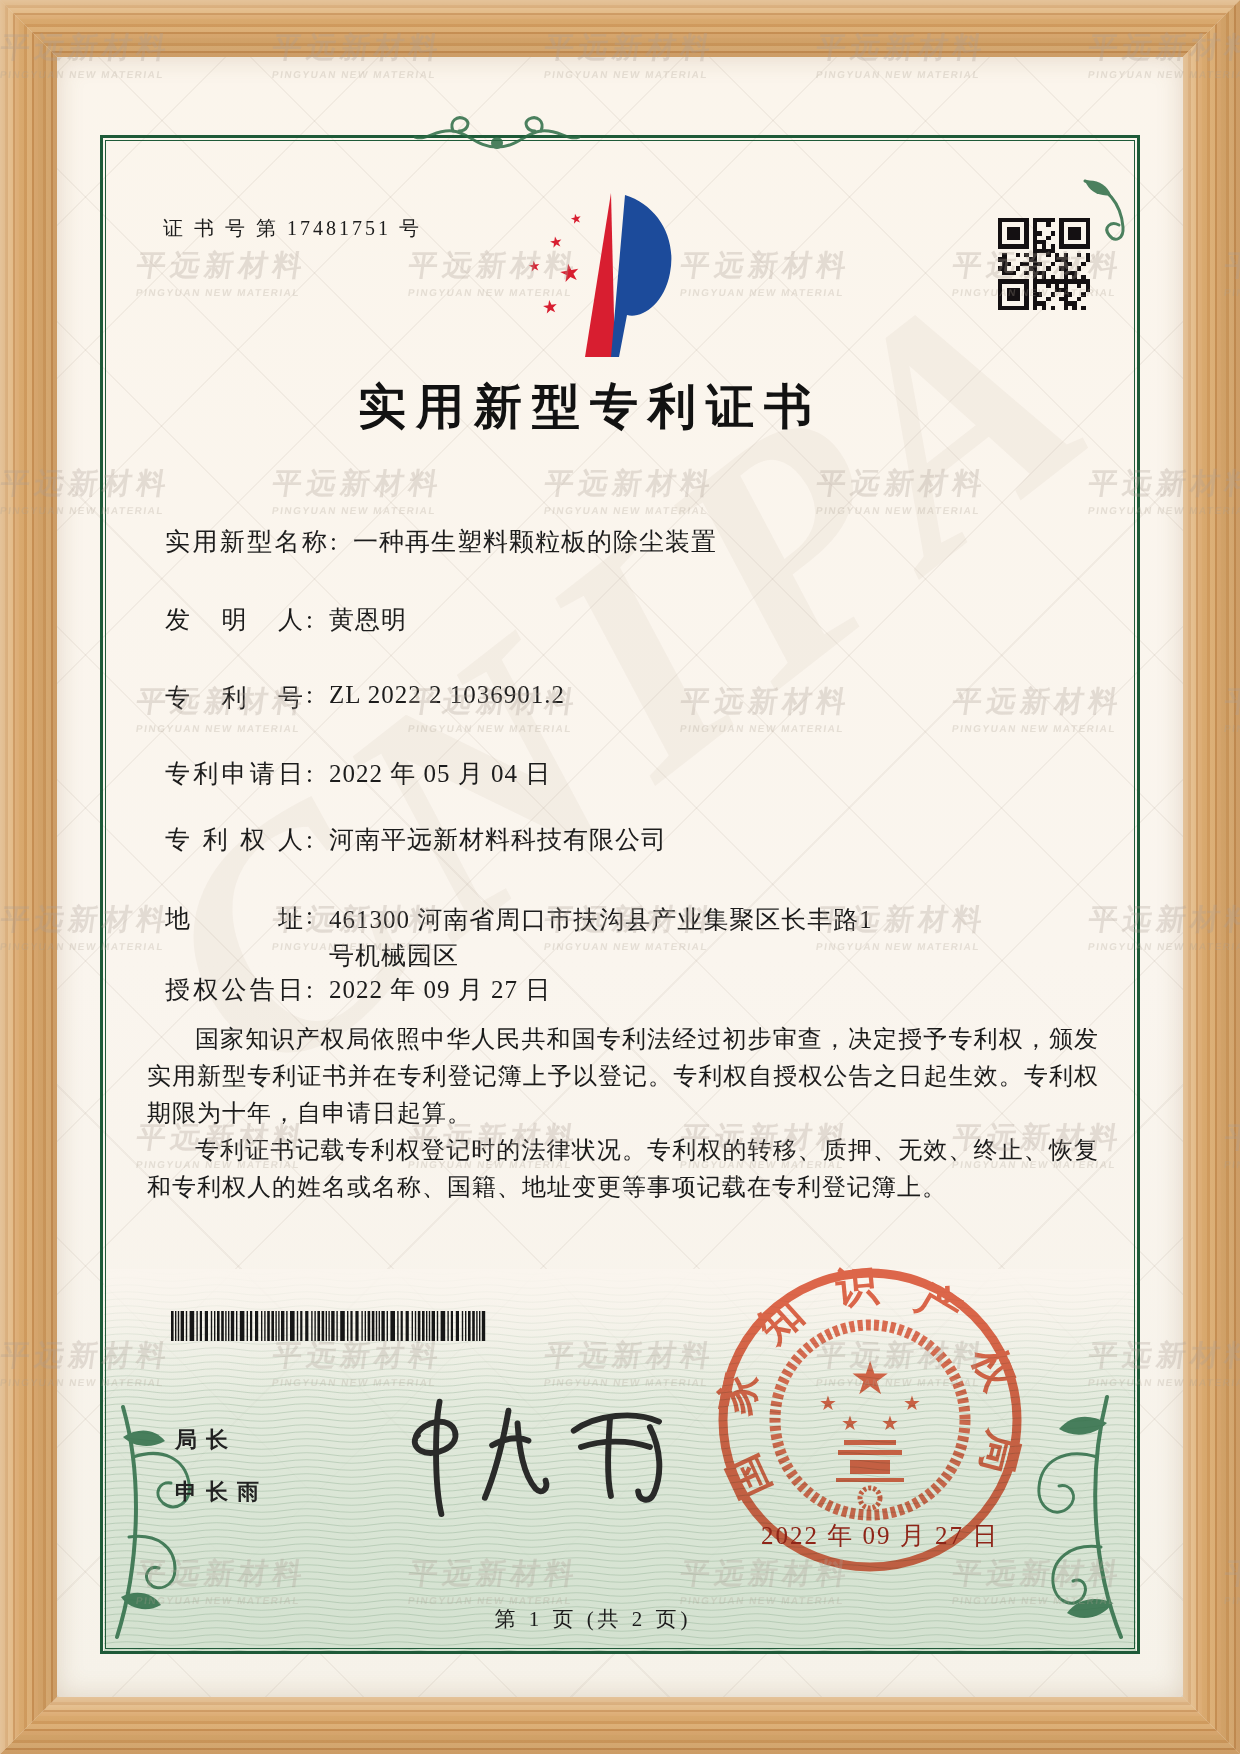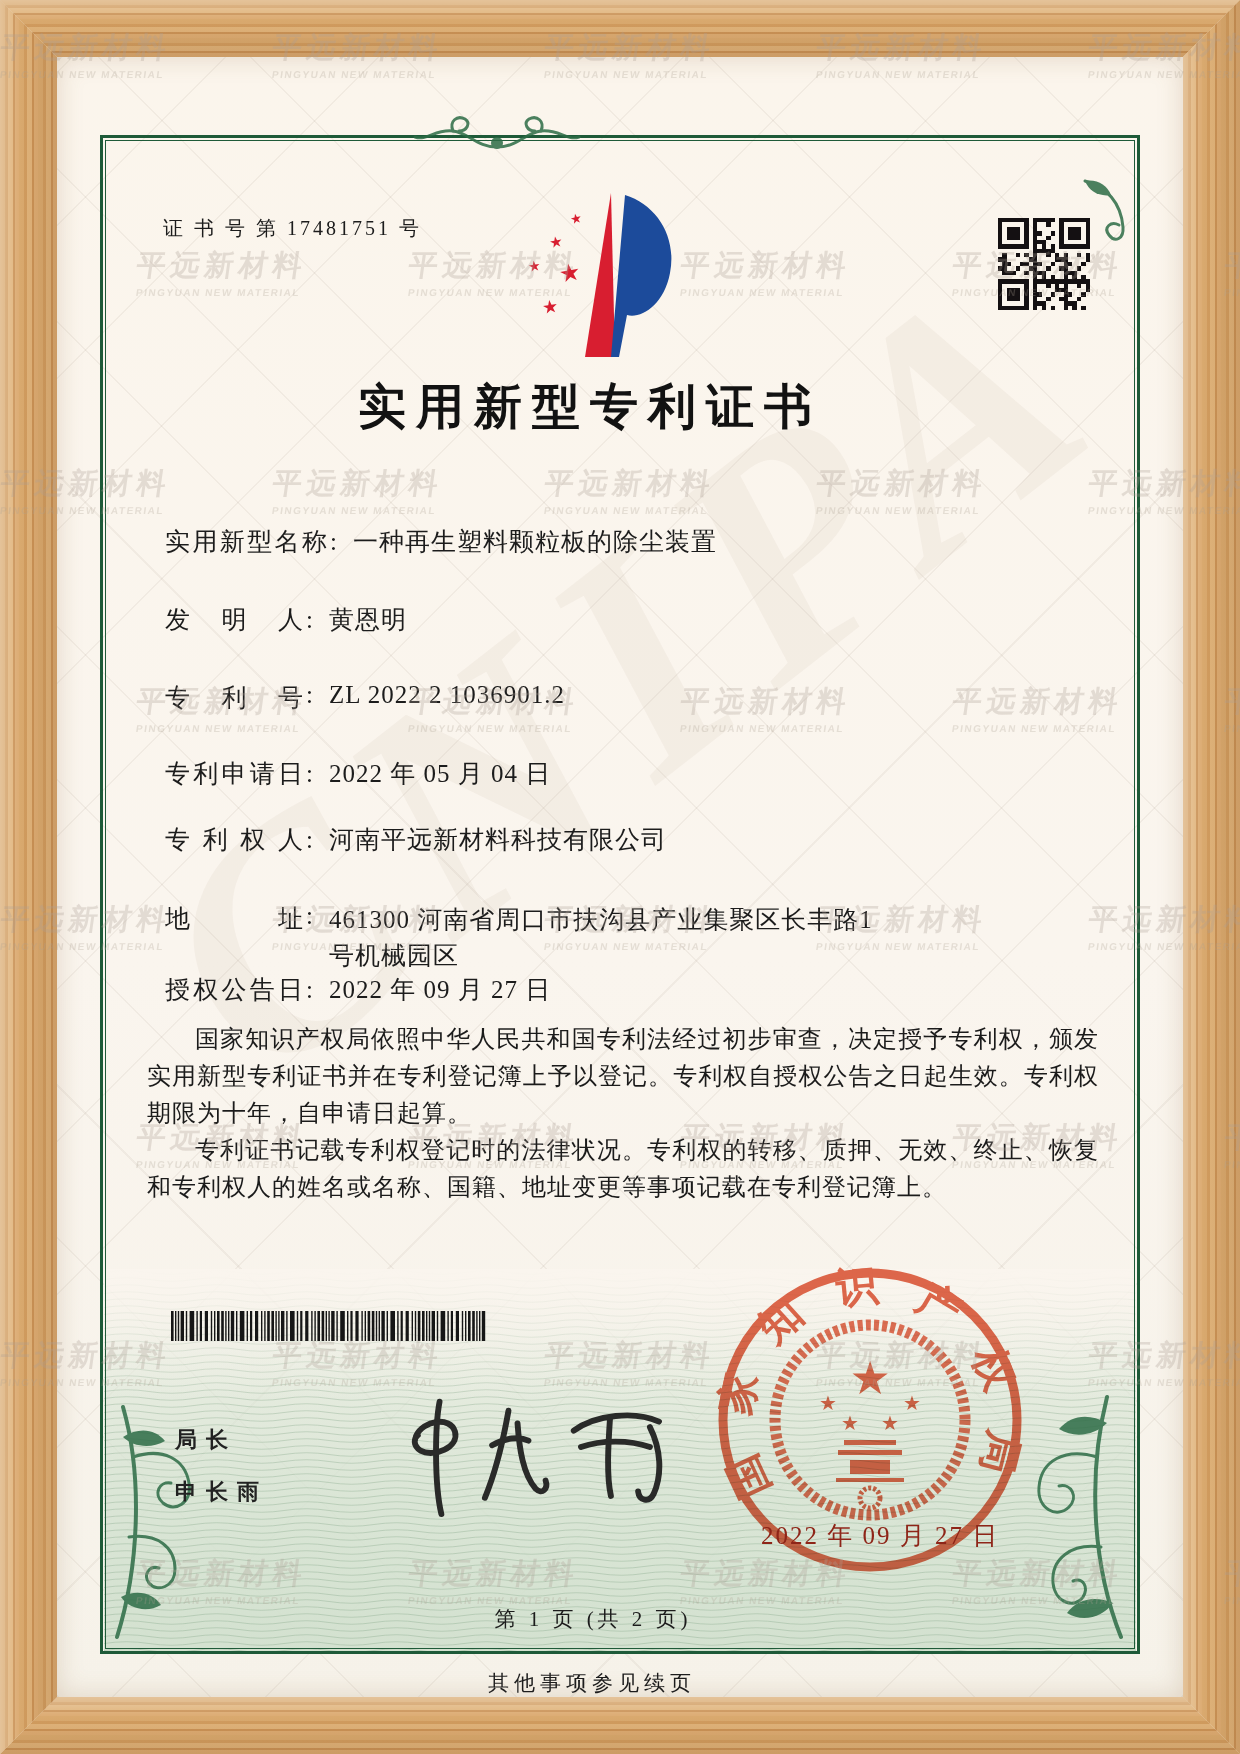--- a/index.html
+++ b/index.html
@@ -425,21 +425,20 @@
       <rect x="134" y="180" width="52" height="5"></rect>
       <rect x="128" y="190" width="64" height="5"></rect>
       <rect x="140" y="200" width="40" height="14"></rect>
       <rect x="126" y="218" width="68" height="4"></rect>
     </g>
     <circle cx="160" cy="238" r="10" fill="none" stroke="#df5a3b" stroke-width="5" stroke-dasharray="3 2"></circle>
   </svg>
   <div class="ct seal-date">2022 年 09 月 27 日</div>
 
   <div class="ct pagefoot">第 1 页 (共 2 页)</div>
-  <div class="ct contnote">其他事项参见续页</div>
 </div>
 
 <div class="wm-layer" id="wm-layer">
     <div class="wm-tile" style="left: -40px; top: 28px;">
       <div class="wm-cn">平远新材料</div>
       <div class="wm-en">PINGYUAN NEW MATERIAL</div>
     </div>
     <div class="wm-tile" style="left: 232px; top: 28px;">
       <div class="wm-cn">平远新材料</div>
       <div class="wm-en">PINGYUAN NEW MATERIAL</div>

